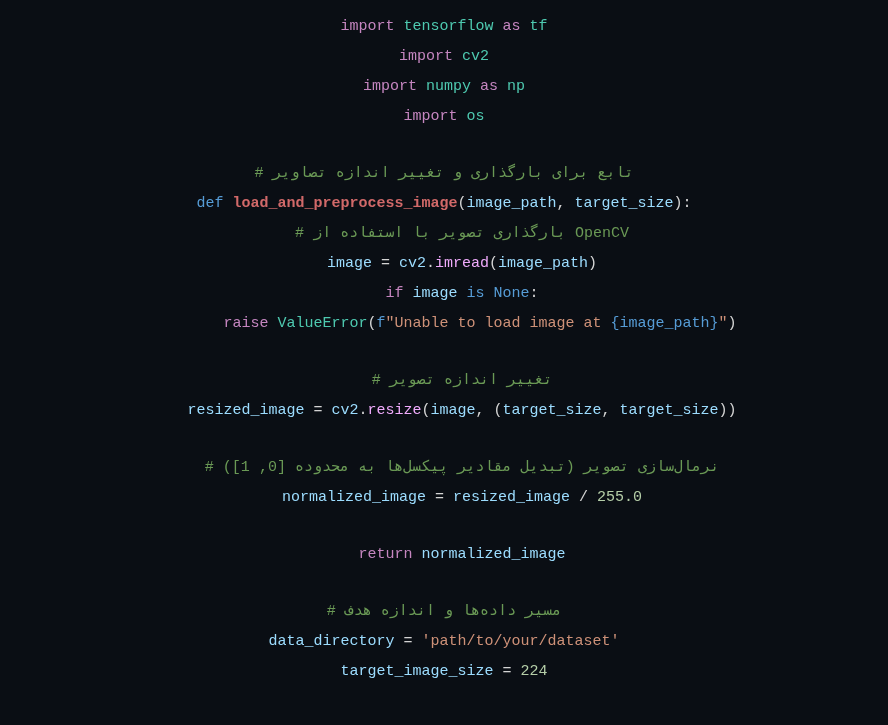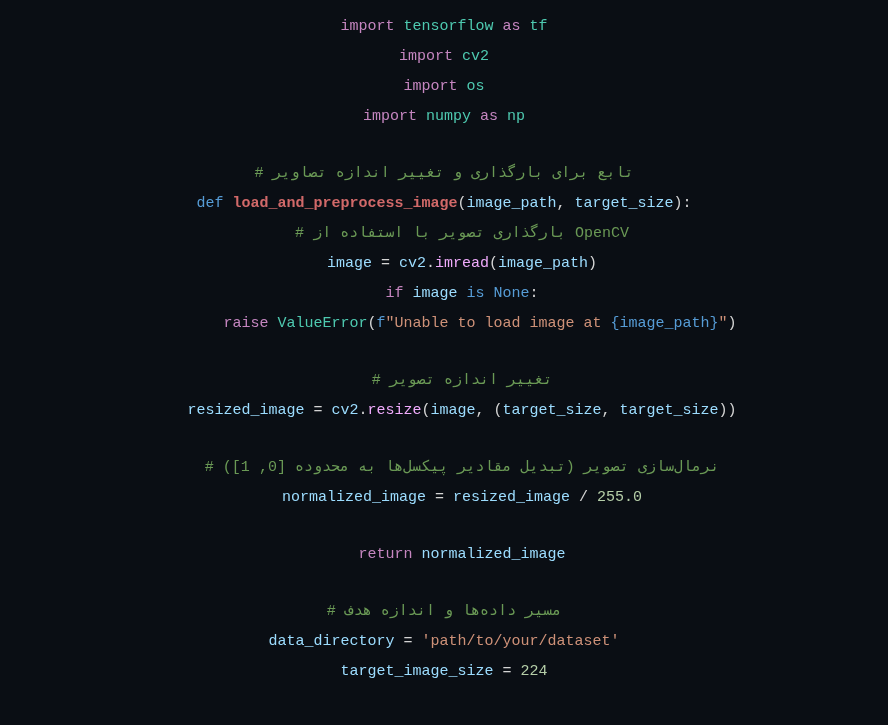--- a/index.html
+++ b/index.html
@@ -43,23 +43,23 @@
 </style>
 </head>
 <body>
 
 <div>
 
 <div class="code-line"><span class="kw-import">import</span> <span class="module">tensorflow</span> <span class="kw-as">as</span> <span class="module">tf</span></div>
 
 <div class="code-line"><span class="kw-import">import</span> <span class="module">cv2</span></div>
 
+<div class="code-line"><span class="kw-import">import</span> <span class="module">numpy</span> <span class="kw-as">as</span> <span class="module">np</span></div>
+
 <div class="code-line"><span class="kw-import">import</span> <span class="module">os</span></div>
-
-<div class="code-line"><span class="kw-import">import</span> <span class="module">numpy</span> <span class="kw-as">as</span> <span class="module">np</span></div>
 
 <div class="blank"></div>
 
 <div class="code-line"><span class="comment"># تابع برای بارگذاری و تغییر اندازه تصاویر</span></div>
 
 <div class="code-line"><span class="kw-def">def</span> <span class="func-def-red">load_and_preprocess_image</span><span class="punct">(</span><span class="param">image_path</span><span class="punct">, </span><span class="param">target_size</span><span class="punct">):</span></div>
 
 <div class="code-line"><span class="comment">    # بارگذاری تصویر با استفاده از OpenCV</span></div>
 
 <div class="code-line"><span>    </span><span class="var">image</span><span class="op"> = </span><span class="var">cv2</span><span class="punct">.</span><span class="func-call">imread</span><span class="punct">(</span><span class="var">image_path</span><span class="punct">)</span></div>

